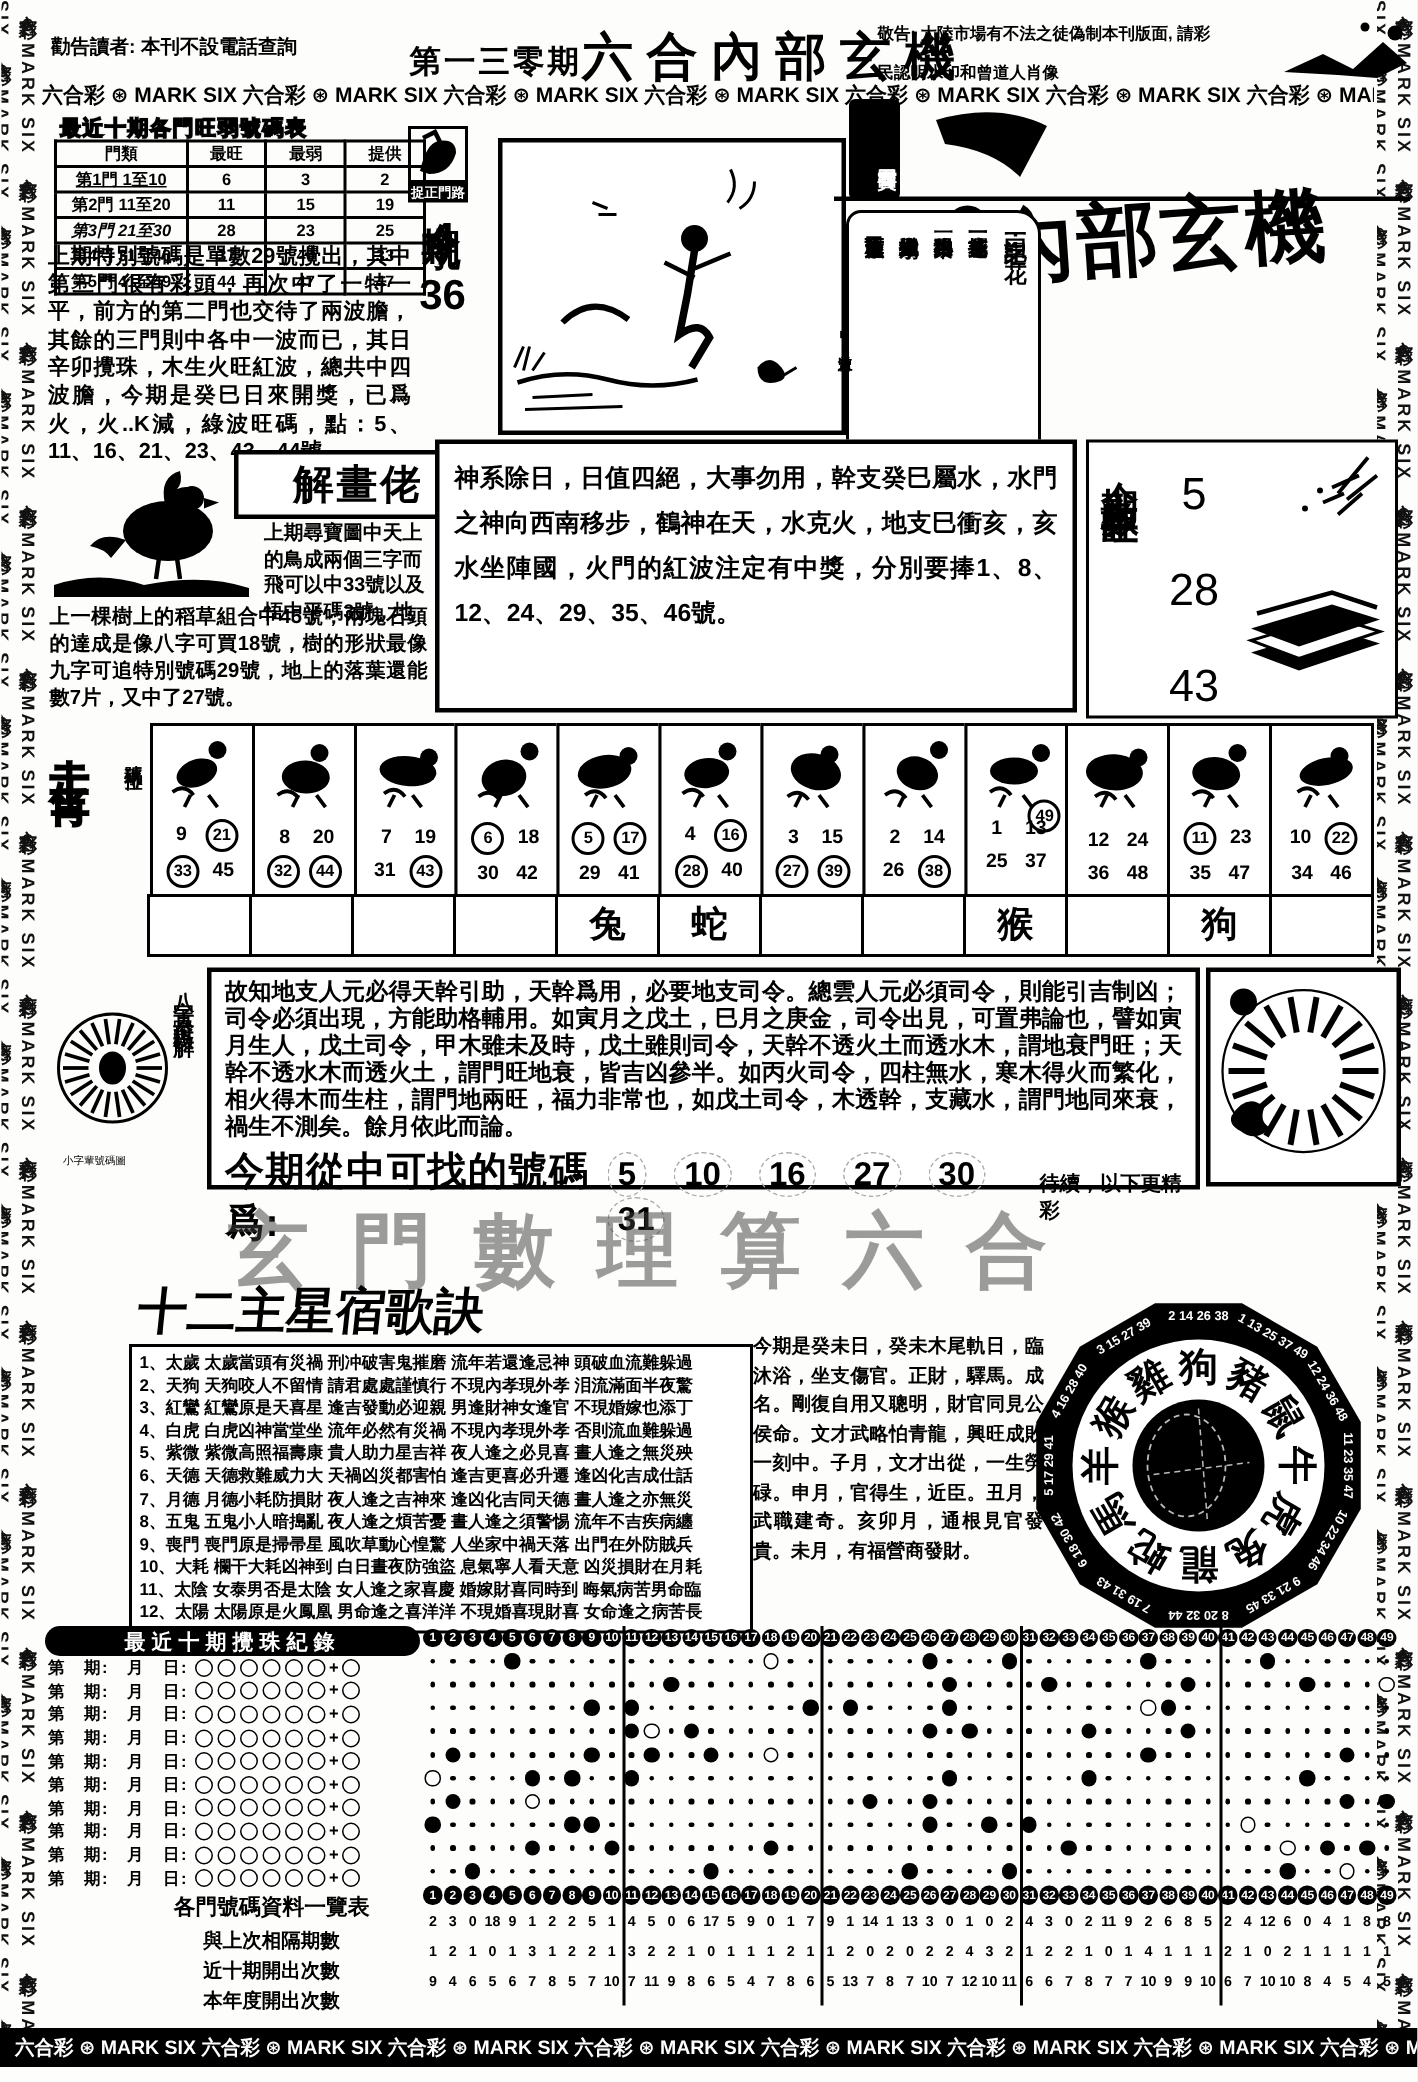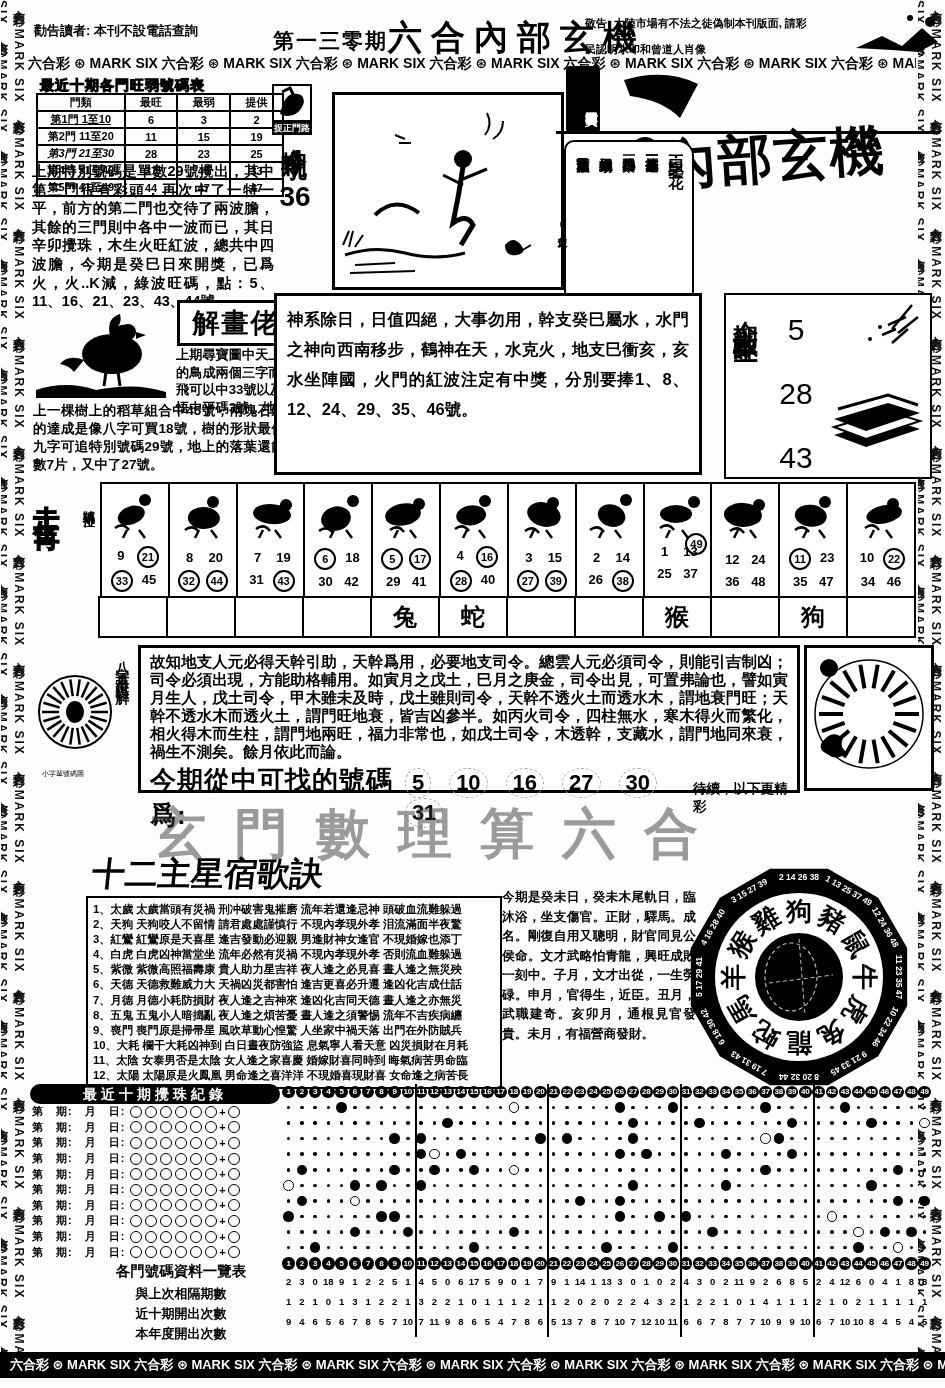--- a/index.html
+++ b/index.html
@@ -198,26 +198,26 @@
   <div class="abs" style="left:30px;top:296px;width:258px;height:184px;">
     <svg class="abs" style="left:2px;top:6px;" width="140" height="96">
       <ellipse cx="80" cy="52" rx="30" ry="20" fill="#000"></ellipse>
       <path d="M78 34 q-4 -18 10 -22 q2 8 -2 12 q10 -4 14 4 q-8 2 -10 8" fill="#000"></path>
       <circle cx="96" cy="30" r="8" fill="#000"></circle>
       <path d="M104 30 l10 3 l-10 4 Z" fill="#000"></path>
       <path d="M52 58 q-16 -6 -24 4 q10 2 14 8" fill="#000"></path>
       <path d="M74 70 l-2 14 M86 70 l2 14" stroke="#000" stroke-width="3"></path>
       <path d="M4 88 q30 -10 60 0 q40 -8 70 2 l0 6 l-130 0 Z" fill="#000"></path>
     </svg>
-    <div class="abs frame" style="left:147px;top:4px;width:112px;height:40px;font-size:27px;font-weight:900;text-align:center;line-height:40px;letter-spacing:2px;">解畫佬</div>
+    <div class="abs frame" style="left:126px;top:4px;width:112px;height:40px;font-size:27px;font-weight:900;text-align:center;line-height:40px;letter-spacing:2px;padding-left:24px;">解畫佬</div>
     <div class="abs para" style="left:146px;top:50px;width:110px;font-size:13.2px;line-height:17.5px;">上期尋寶圖中天上的鳥成兩個三字而飛可以中33號以及悟中平碼3號，地</div>
     <div class="abs para" style="left:3px;top:106px;width:252px;font-size:13.5px;line-height:18px;text-align:justify;">上一棵樹上的稻草組合中45號，兩塊石頭的達成是像八字可買18號，樹的形狀最像九字可追特別號碼29號，地上的落葉還能數7片，又中了27號。</div>
   </div>
 
-  <div class="abs frame" style="left:274px;top:293px;width:428px;height:182px;padding:8px 10px;box-sizing:border-box;">
+  <div class="abs frame" style="left:290px;top:293px;width:428px;height:182px;padding:8px 10px;box-sizing:border-box;">
     <div class="para" style="font-size:16.5px;line-height:30px;text-align:justify;">神系除日，日值四絕，大事勿用，幹支癸巳屬水，水門之神向西南移步，鶴神在天，水克火，地支巳衝亥，亥水坐陣國，火門的紅波注定有中獎，分別要捧1、8、12、24、29、35、46號。</div>
   </div>
 
   <div class="abs frame2" style="left:724px;top:293px;width:204px;height:182px;">
     <div class="abs vtext b" style="left:4px;top:6px;font-size:25px;letter-spacing:4px;height:172px;">今期土數生旺:</div>
     <div class="abs" style="left:44px;top:4px;width:52px;text-align:center;font-size:30px;" id="earthNums">
         <div style="margin: 14px 0px 30px;">5</div>
         <div style="margin: 14px 0px 30px;">28</div>
         <div style="margin: 14px 0px 30px;">43</div>
       </div>

